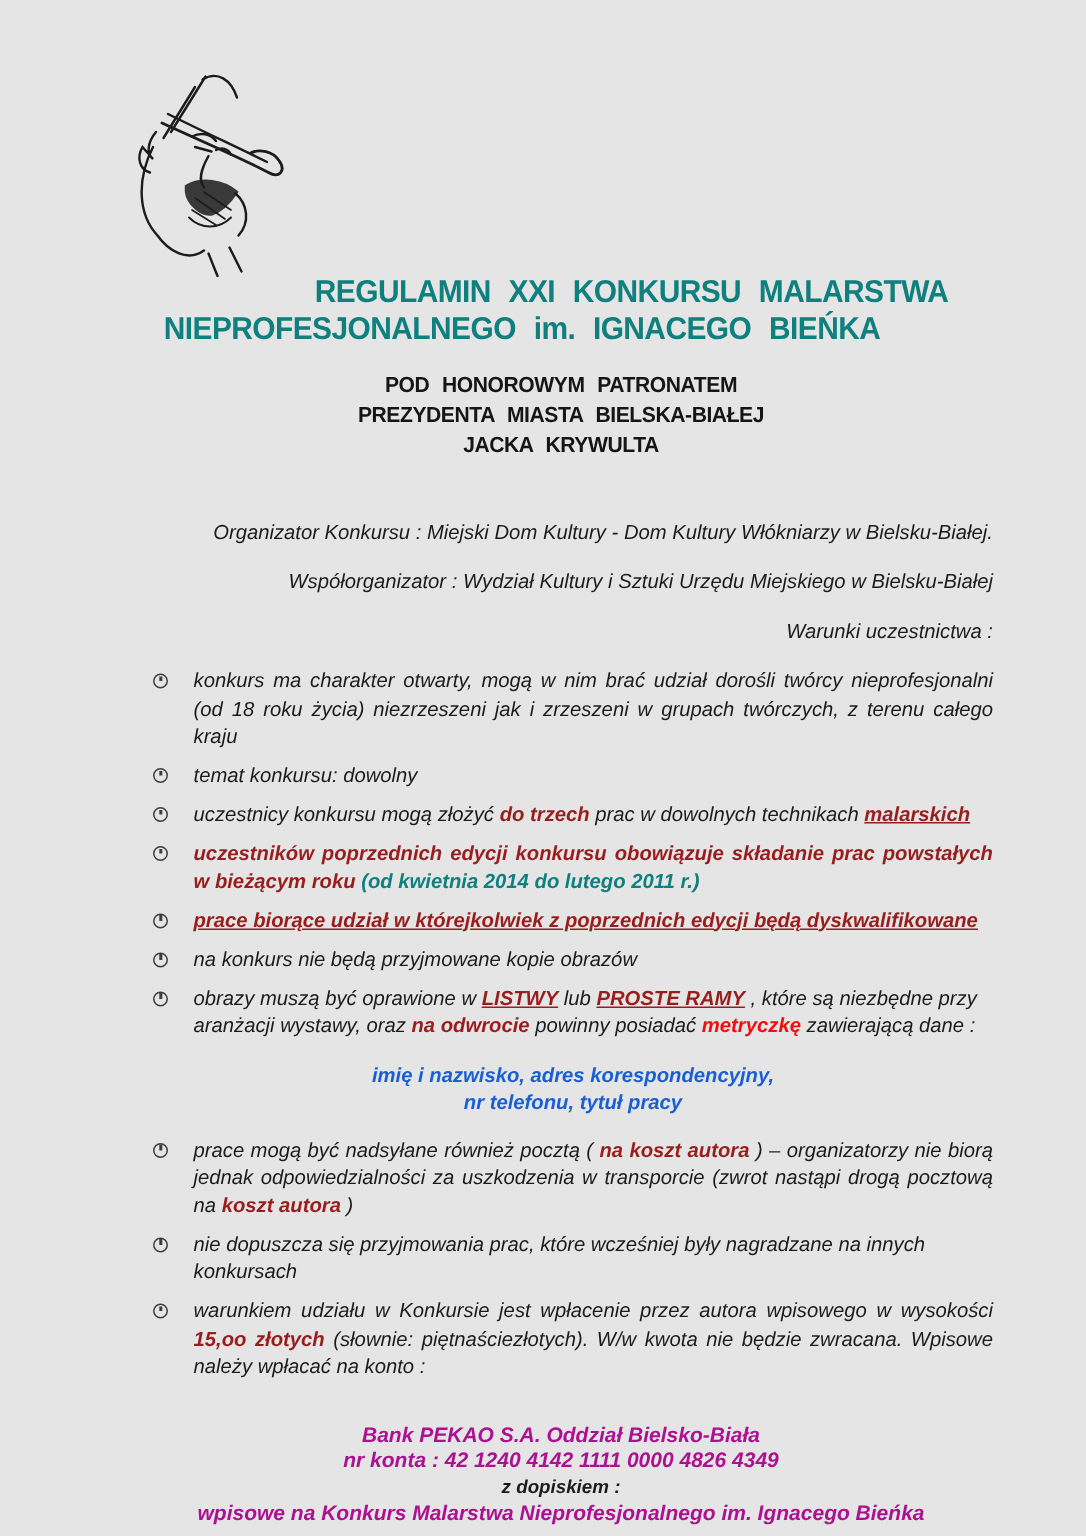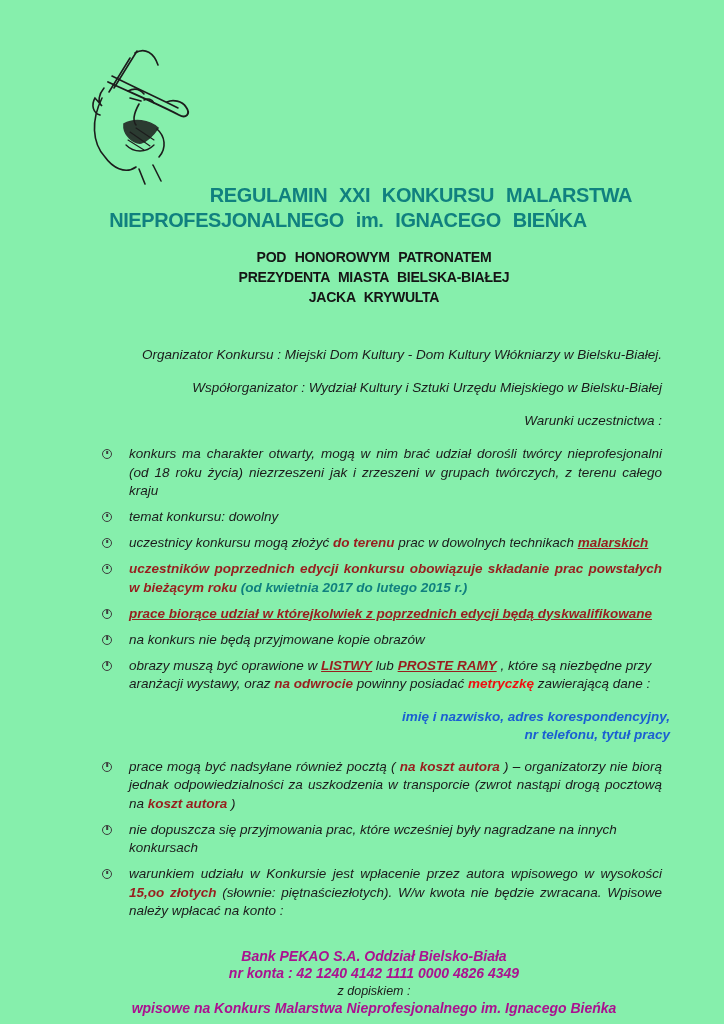--- a/index.html
+++ b/index.html
@@ -1,19 +1,19 @@
 <!DOCTYPE html>
 <html lang="pl" style="--teal: #10807f; --dark_red: #981e1e; --red: #f10e0e; --blue: #1a5ed2; --magenta: #ab1190;"><head>
 <meta charset="utf-8">
 <style>
   html,body{margin:0;padding:0;background:#fff;}
   .page{
     position:relative;
     width:724px;height:1024px;
-    background:#86efac;
+    background:#e5e5e5;
     box-sizing:border-box;
     padding:0 62px 0 86px;
     font-family:"Liberation Sans",sans-serif;
     color:#1b1b1b;
     overflow:hidden;
   }
   
   .sketch{position:absolute;left:78px;top:36px;width:118px;height:150px;}
   
   .titleblock{padding-top:182px;line-height:25px;}
@@ -49,27 +49,27 @@
     content:"";position:absolute;left:50%;top:0.5px;width:1.6px;height:3.6px;
     background:#3d3d3d;transform:translateX(-50%);
   }
   .rt{flex:1 1 auto;}
   .just{text-align:justify;}
   .dr{color:var(--dark_red,#981e1e);font-weight:700;}
   .dru{color:var(--dark_red,#981e1e);font-weight:700;text-decoration:underline;}
   .tealb{color:var(--teal,#10807f);font-weight:700;}
   .redtx{color:var(--red,#f10e0e);font-weight:700;}
   .note{
-    margin:14px 0 13px 0;text-align:right;
+    margin:14px 0 13px 0;text-align:center;
     color:var(--blue,#1a5ed2);font-weight:700;
     transform:translateX(8px);
   }
   .bank{margin-top:27px;text-align:center;font-weight:700;font-size:14px;line-height:17.5px;}
   .bank .mg{color:var(--magenta,#ab1190);}
-  .bank .plain{color:#1b1b1b;font-weight:400;font-size:12.5px;}
+  .bank .plain{color:#1b1b1b;font-weight:700;font-size:12.5px;}
 </style>
 </head>
 <body>
 
 <div class="page">
 
   <svg class="sketch" viewBox="0 0 118 150" fill="none" stroke="#1c1c1c" stroke-width="1.6" stroke-linecap="round">
     <path d="M36,52 L59,15"></path>
     <path d="M31,56 L52,22"></path>
     <path d="M57,17 C67,11 76,17 80,29"></path>
@@ -119,28 +119,28 @@
       <li>
         <span class="bul"></span>
         <div class="rt">
           <span>temat konkursu: dowolny</span>
         </div>
       </li>
 
       <li>
         <span class="bul"></span>
         <div class="rt">
-          <span>uczestnicy konkursu mogą złożyć </span><span class="dr">do terenu</span><span> prac w dowolnych technikach </span><span class="dru">malarskich</span>
-        </div>
-      </li>
-
-      <li>
-        <span class="bul"></span>
-        <div class="rt just">
-          <span class="dr">uczestników poprzednich edycji konkursu obowiązuje składanie prac powstałych w bieżącym roku </span><span class="tealb">(od kwietnia 2017 do lutego 2015 r.)</span>
+          <span>uczestnicy konkursu mogą złożyć </span><span class="dr">do trzech</span><span> prac w dowolnych technikach </span><span class="dru">malarskich</span>
+        </div>
+      </li>
+
+      <li>
+        <span class="bul"></span>
+        <div class="rt just">
+          <span class="dr">uczestników poprzednich edycji konkursu obowiązuje składanie prac powstałych w bieżącym roku </span><span class="tealb">(od kwietnia 2014 do lutego 2011 r.)</span>
         </div>
       </li>
 
       <li>
         <span class="bul"></span>
         <div class="rt">
           <span class="dru">prace biorące udział w którejkolwiek z poprzednich edycji będą dyskwalifikowane</span>
         </div>
       </li>
 

